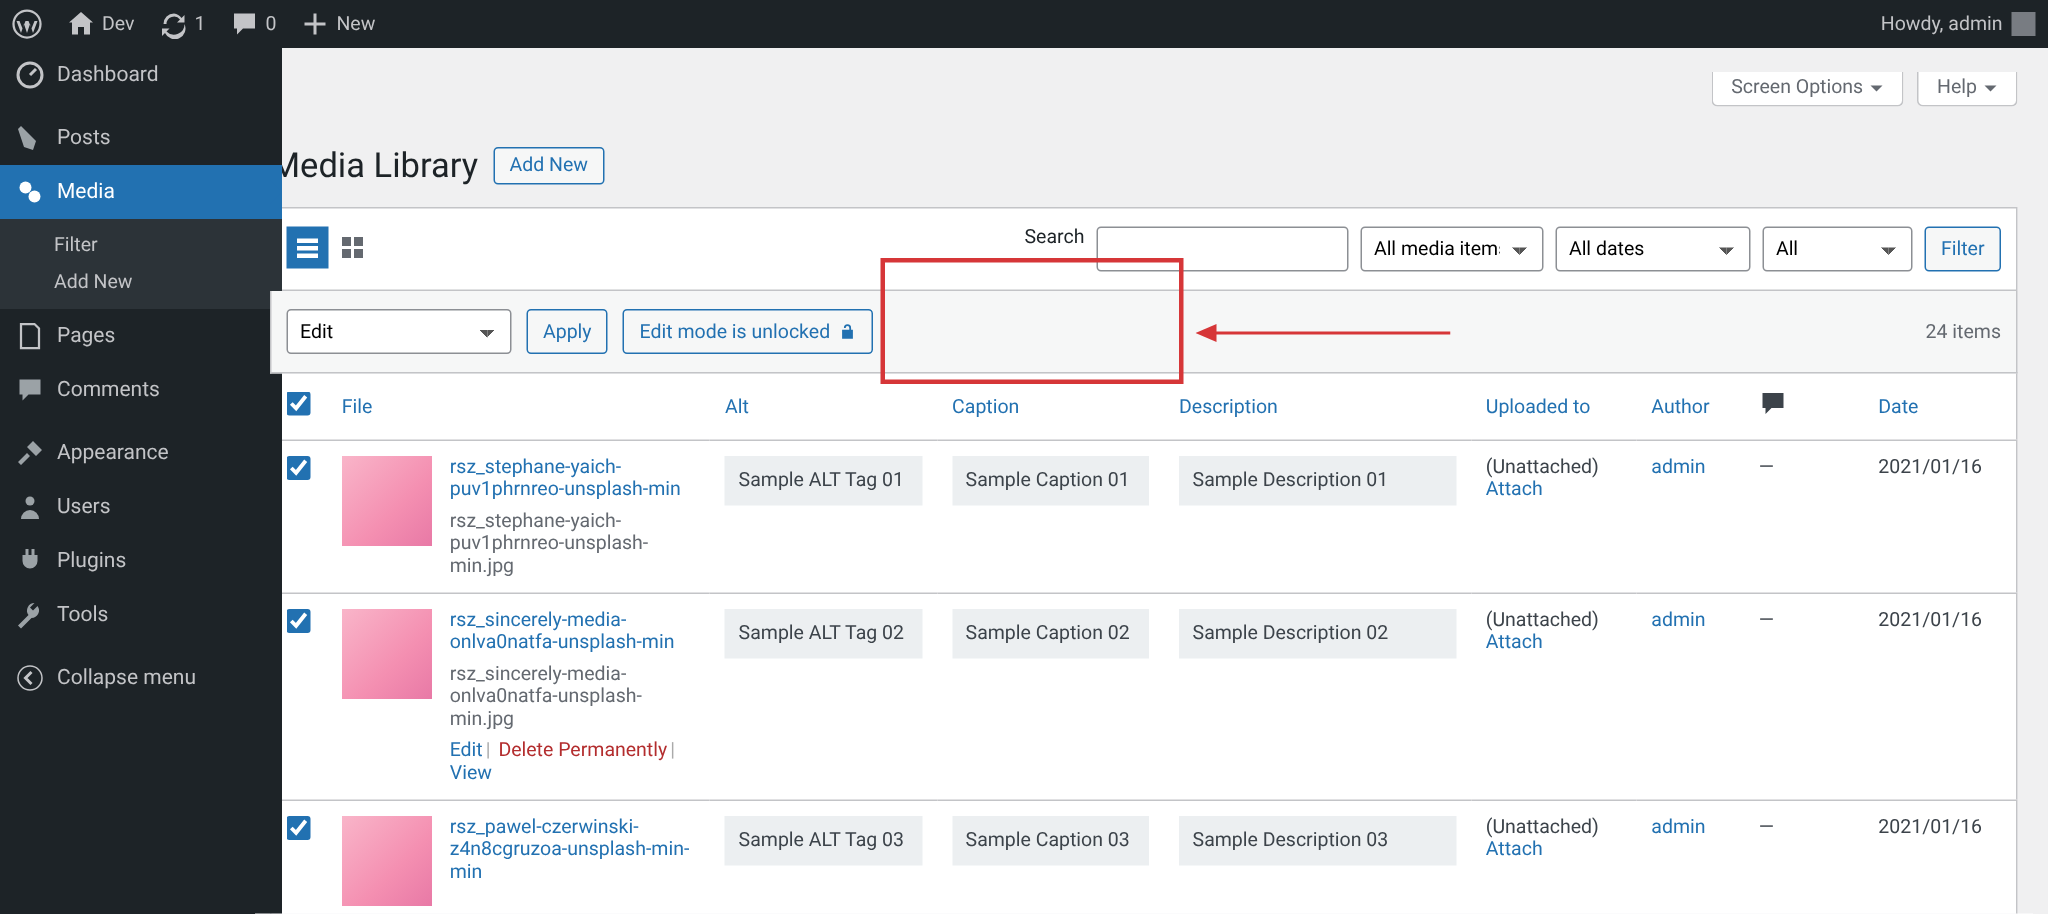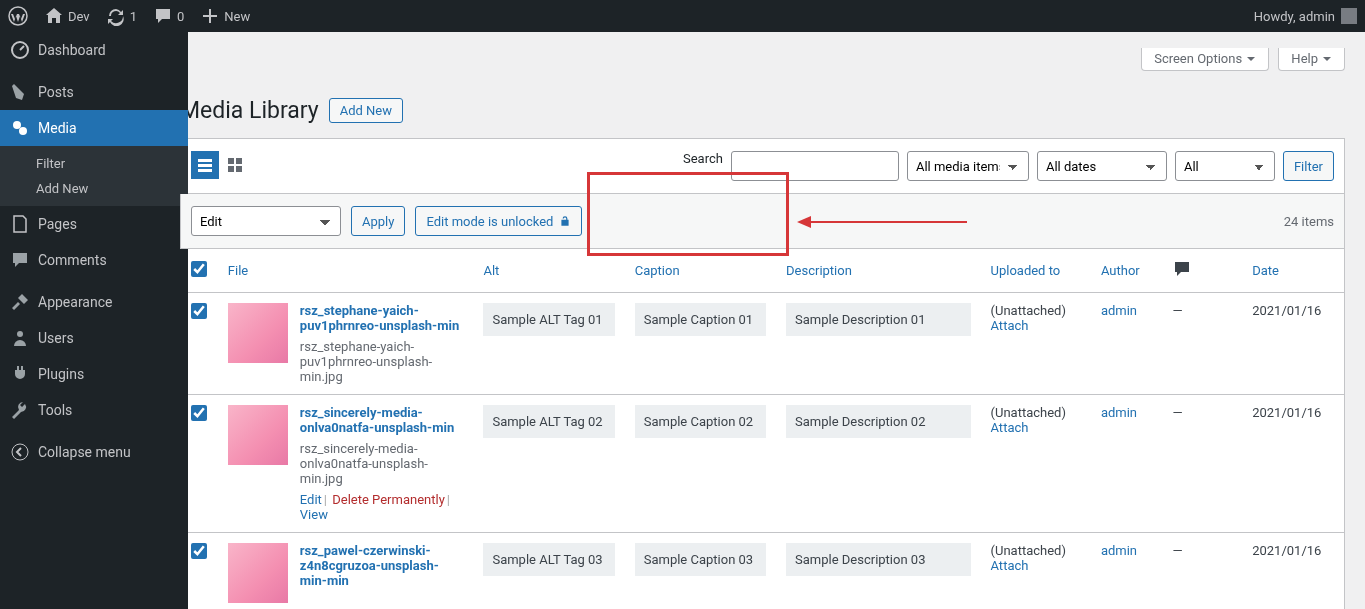--- a/index.html
+++ b/index.html
@@ -53,21 +53,21 @@
 .edit-mode-btn{display:inline-flex;align-items:center;gap:6px}
 
 .wp-list-table{width:100%;border-collapse:collapse;background:#fff;border:1px solid #c3c4c7;border-top:none}
 .wp-list-table th{text-align:left;padding:10px;font-weight:400;font-size:13px}
 .wp-list-table th a{color:#2271b1}
 .wp-list-table th.check{width:30px}
 .wp-list-table td{padding:10px;vertical-align:top;font-size:13px;color:#3c434a}
 .wp-list-table tbody tr{border-top:1px solid #c3c4c7}
 input[type=checkbox]{width:16px;height:16px;accent-color:#2271b1}
 .media-thumb{width:60px;height:60px;background:linear-gradient(135deg,#f9b5c9 0%,#f48fb1 60%,#e879a6 100%);display:inline-block;vertical-align:top}
-.media-title{color:#2271b1;font-weight:700;font-size:13px}
+.media-title{color:#2271b1;font-weight:400;font-size:13px}
 .filename{color:#646970;margin-top:6px}
 .row-actions{margin-top:6px;font-size:13px}
 .row-actions a{color:#2271b1}
 .row-actions .trash{color:#b32d2e}
 .row-actions .sep{color:#aaa;margin:0 2px}
 .editable-cell{background:#eceff1;padding:8px;border:1px solid transparent}
 .file-col{display:flex;gap:12px}
 .file-text{flex:1}
 
 .col-cb{width:34px}

